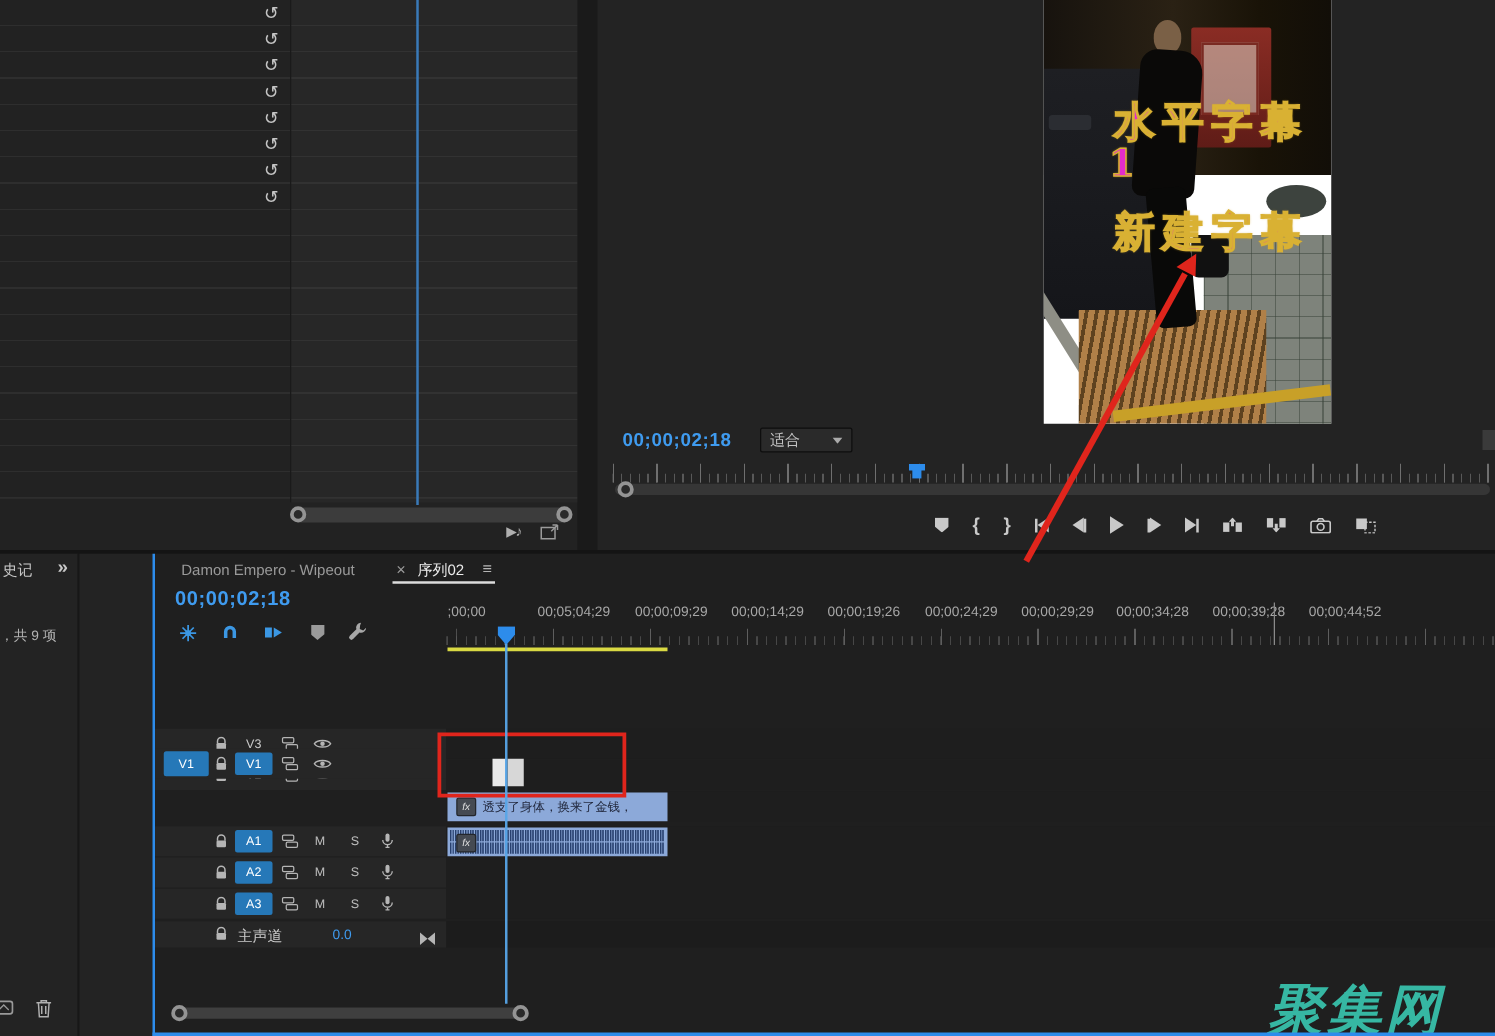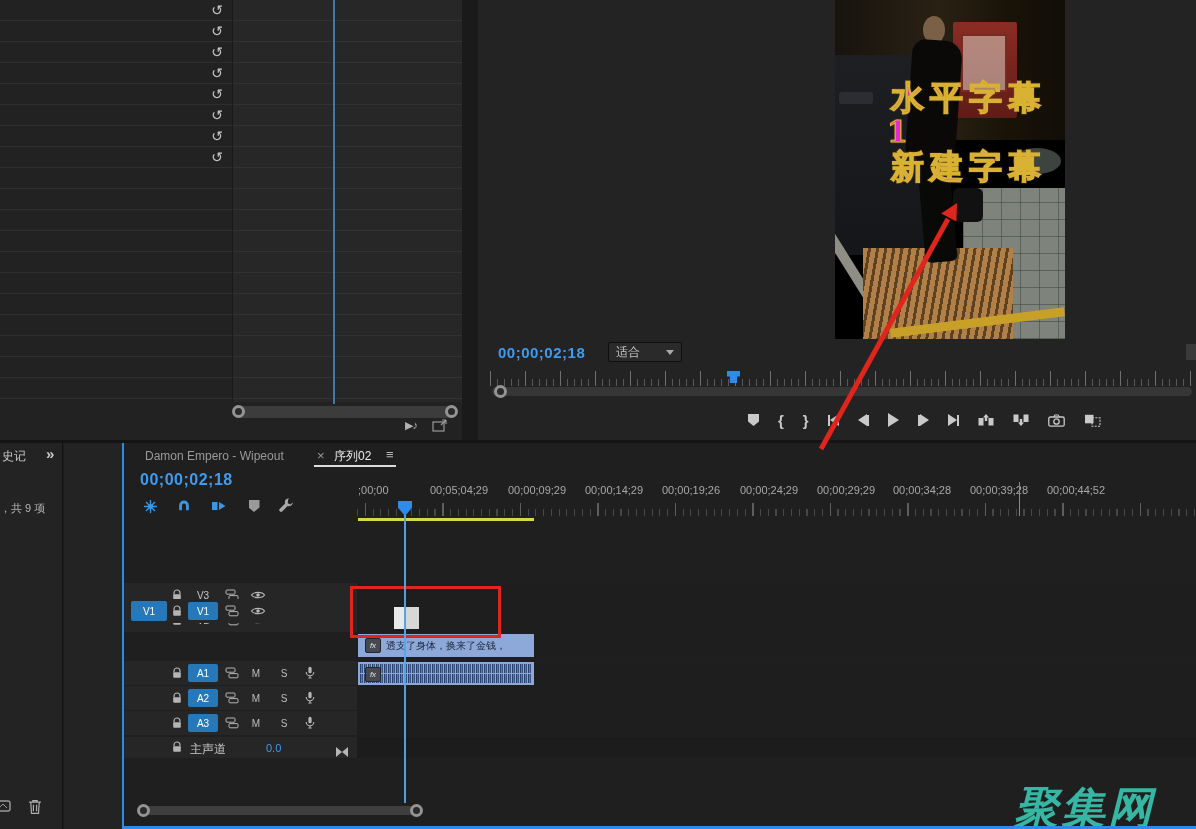--- a/index.html
+++ b/index.html
@@ -16,21 +16,21 @@
   .reset{width:18px;height:18px;color:#c5c5c5;font-size:14px;line-height:18px;text-align:center;left:208px;}
   .ec-playhead{left:333px;top:0;width:2px;height:404px;background:#3a7ab8;}
   .ec-scroll{left:234px;top:406px;width:222px;height:12px;background:#3c3c3c;border-radius:6px;}
   .knob{width:7px;height:7px;border-radius:50%;background:#2a2a2a;border:3px solid #949494;}
   .ec-audio{left:405px;top:419px;font-size:11px;color:#b0b0b0;letter-spacing:-1px}
   .gapcol{left:462px;top:0;width:16px;height:440px;background:#1a1a1a;}
   .hdiv{left:0;top:440px;width:1196px;height:3px;background:#141414;}
 
   
   .pm-panel{left:478px;top:0;width:718px;height:440px;background:#232323;}
-  .video{left:357px;top:0;width:230px;height:339px;background:#000000;overflow:hidden}
+  .video{left:357px;top:0;width:230px;height:339px;background:#ffffff;overflow:hidden}
   .pm-tc{left:20px;top:344px;font-size:15px;font-weight:bold;letter-spacing:.5px;color:#3f9bef}
   .pm-fit{left:130px;top:342px;width:74px;height:20px;background:#2a2a2a;border:1px solid #0e0e0e;border-radius:2px;
           display:flex;align-items:center;justify-content:space-between;padding:0 7px;box-sizing:border-box;
           font-size:12px;color:#c4c4c4}
   .pm-ruler{left:12px;top:371px;width:702px;height:15px;
     background:
       repeating-linear-gradient(90deg,#6f6f6f 0 1px,transparent 1px 35px) 0 0/100% 100% no-repeat,
       repeating-linear-gradient(90deg,#585858 0 1px,transparent 1px 7px) 0 100%/100% 7px no-repeat;}
   .pm-marker{left:249px;top:371px;width:13px;height:12px;background:#2d8ceb;
     clip-path:polygon(0 0,100% 0,100% 45%,78% 45%,78% 100%,22% 100%,22% 45%,0 45%);}
@@ -158,21 +158,21 @@
     <div class="abs v-sidewalk"></div>
     <div class="abs v-manhole"></div>
     <div class="abs v-bench"></div>
     <div class="abs v-yellow"></div>
     <div class="abs v-head"></div>
     <div class="abs v-body"></div>
     <div class="abs v-legs"></div>
     <div class="abs v-bag"></div>
     <div class="abs sub" style="left:56px;top:76px;font-size:33px">水平字幕</div>
     <div class="abs sub" style="left:52px;top:114px;font-size:30px">1</div>
-    <div class="abs sub" style="left:56px;top:145px;font-size:33px">新建字幕</div>
+    <div class="abs sub" style="left:56px;top:164px;font-size:33px">新建字幕</div>
   </div>
 
   <span class="abs pm-tc">00;00;02;18</span>
   <div class="abs pm-fit">
     <span>适合</span>
     <svg width="8" height="5" viewBox="0 0 8 5">
         <path d="M0 0l4 5 4-5z" fill="#aaa"></path>
       </svg>
   </div>
   <div class="abs pm-ruler"></div>

